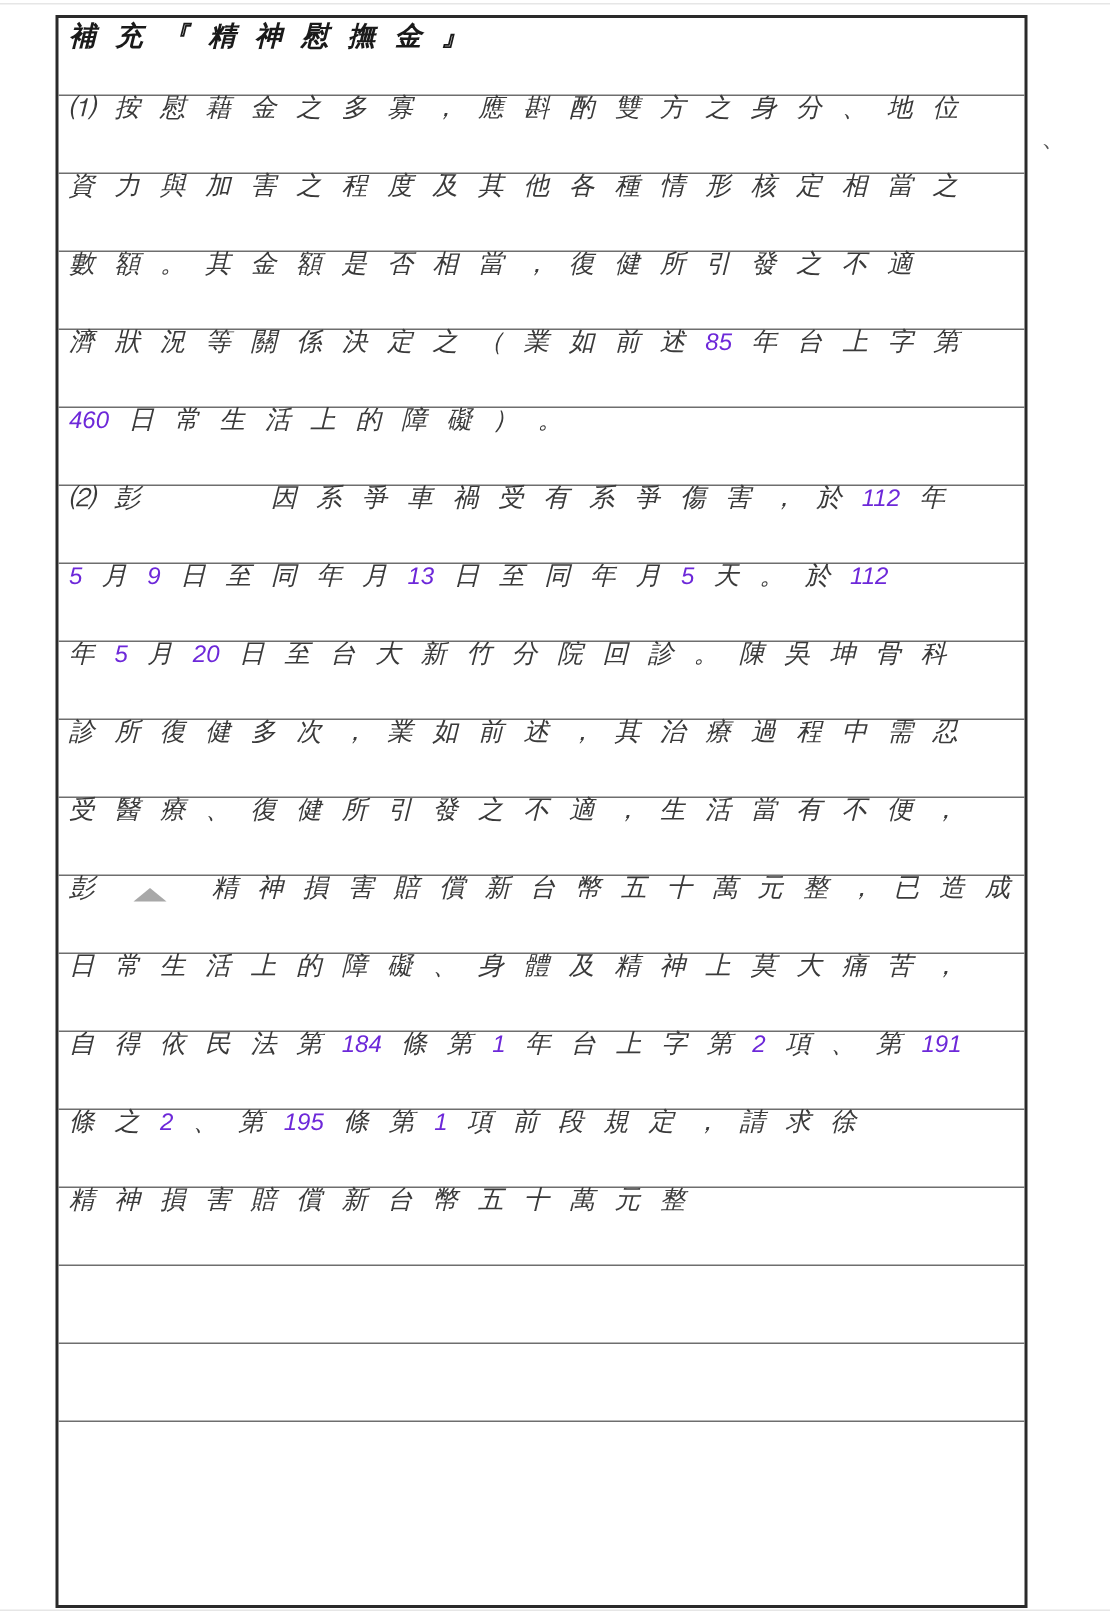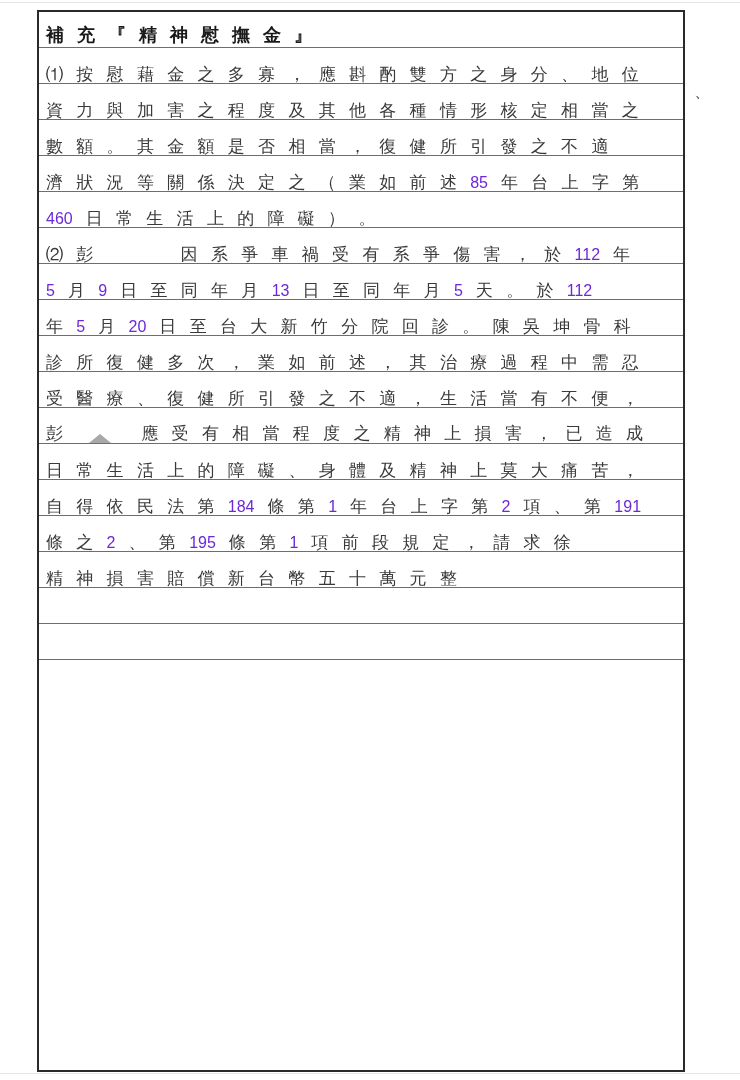--- a/index.html
+++ b/index.html
@@ -31,28 +31,29 @@
     position: absolute;
     left: 37px;
     top: 10px;
     width: 644px;
     height: 1058px;
     border: 2px solid #2a2a2a;
     box-sizing: content-box;
   }
   .row {
     position: relative;
-    height: 36px;
+    height: 52px;
     border-bottom: 1.5px solid #6e6e6e;
     box-sizing: border-box;
     display: flex;
-    align-items: flex-end;
+    align-items: flex-start;
     padding-left: 7px;
     white-space: nowrap;
     overflow: visible;
+    font-style: italic;
   }
   .row.last {
     border-bottom: none;
   }
   .row-text {
     font-size: 17px;
     letter-spacing: 13.3px;
     line-height: 1;
     color: #3a3a3a;
   }
@@ -123,21 +124,21 @@
       <div class="row">
         <span class="row-text"><span>年</span><span class="num">5</span><span>月</span><span class="num">20</span><span>日至台大新竹分院回診。陳吳坤骨科</span></span>
       </div>
       <div class="row">
         <span class="row-text"><span>診所復健多次，業如前述，其治療過程中需忍</span></span>
       </div>
       <div class="row">
         <span class="row-text"><span>受醫療、復健所引發之不適，生活當有不便，</span></span>
       </div>
       <div class="row">
-        <span class="row-text"><span>彭</span><span class="caret"></span><span class="gap" style="width: 30px;"></span><span>應受有相當程度之精神上損害，已造成</span></span>
+        <span class="row-text"><span>彭</span><span class="caret"></span><span class="gap" style="width: 30px;"></span><span>精神損害賠償新台幣五十萬元整，已造成</span></span>
       </div>
       <div class="row">
         <span class="row-text"><span>日常生活上的障礙、身體及精神上莫大痛苦，</span></span>
       </div>
       <div class="row">
         <span class="row-text"><span>自得依民法第</span><span class="num">184</span><span>條第</span><span class="num">1</span><span>年台上字第</span><span class="num">2</span><span>項、第</span><span class="num">191</span></span>
       </div>
       <div class="row">
         <span class="row-text"><span>條之</span><span class="num">2</span><span>、第</span><span class="num">195</span><span>條第</span><span class="num">1</span><span>項前段規定，請求徐</span></span>
       </div>

